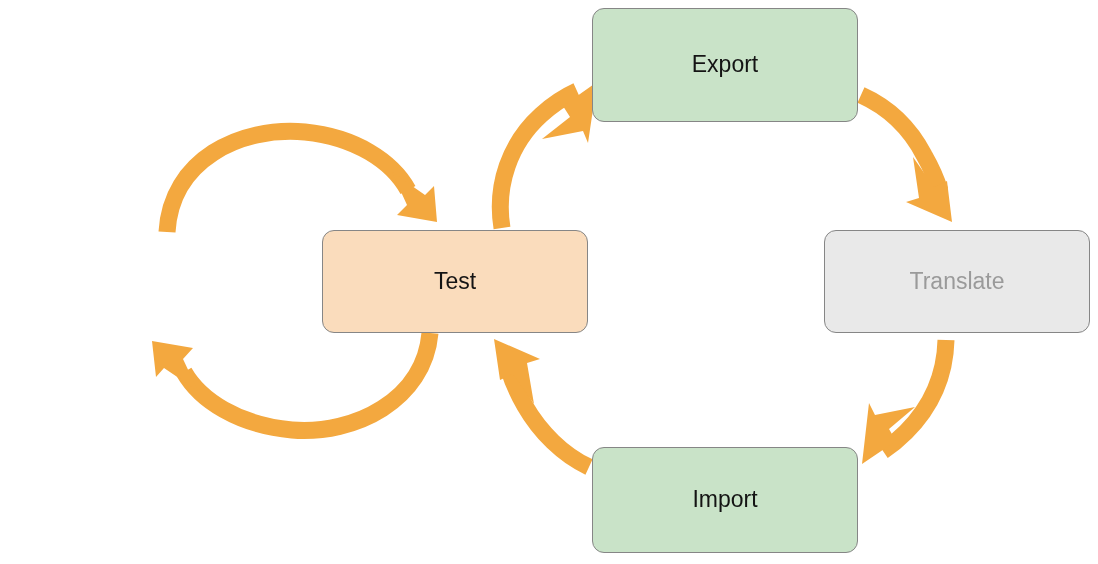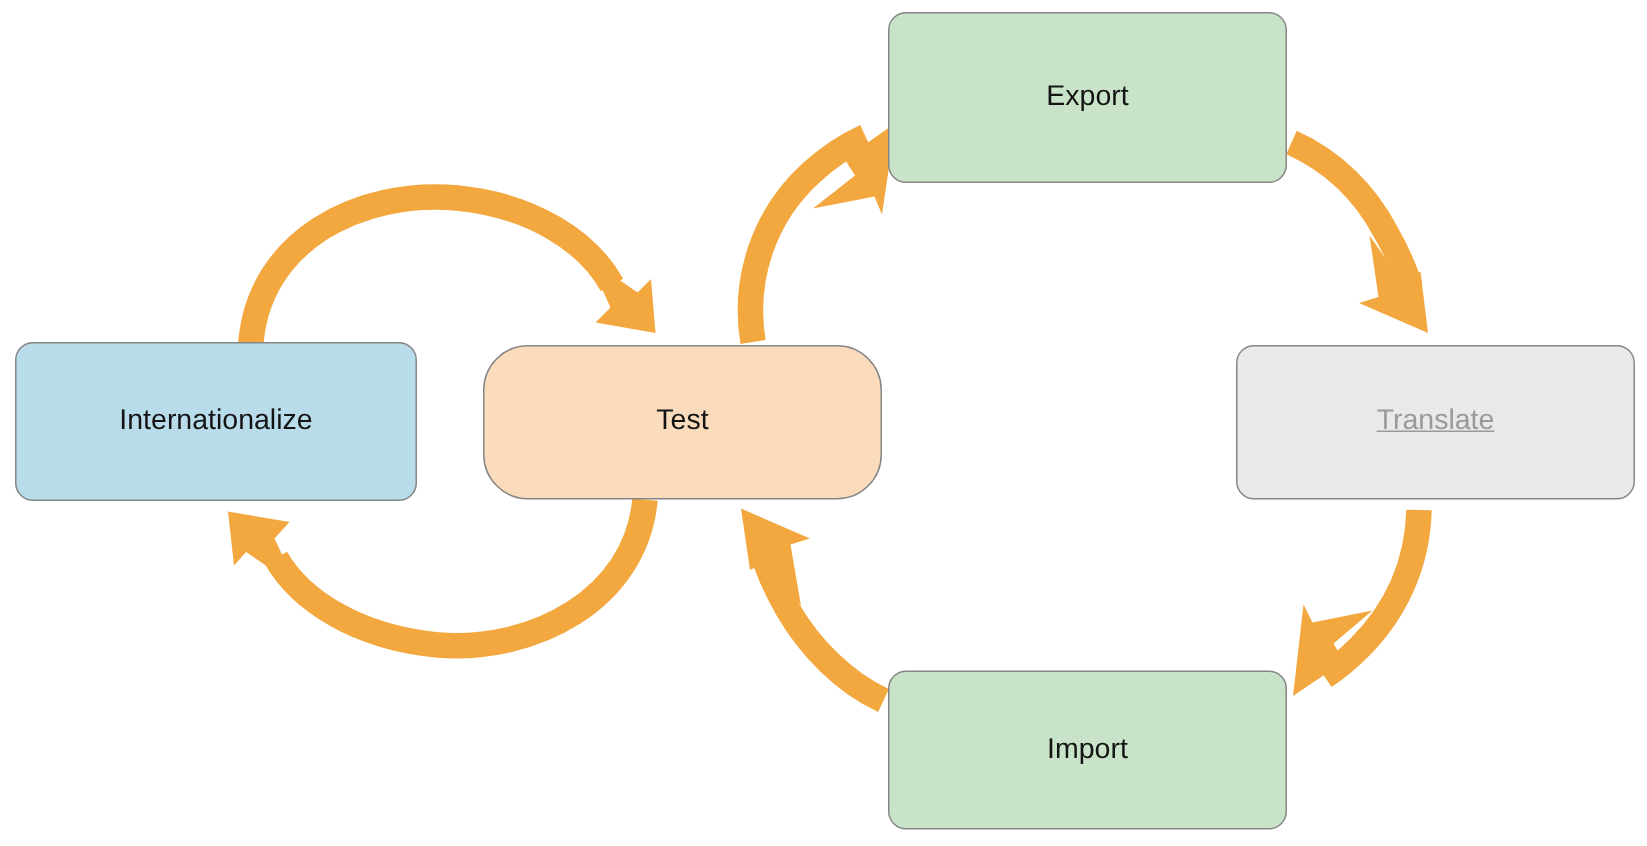--- a/index.html
+++ b/index.html
@@ -27,50 +27,48 @@
     pointer-events: none;
   }
   .node {
     position: absolute;
     box-sizing: border-box;
     border: 1px solid #868686;
     border-radius: 12px;
     display: flex;
     align-items: center;
     justify-content: center;
-    font-size: 19px;
+    font-size: 23px;
     line-height: 1.2;
     color: #141414;
     text-align: center;
     user-select: none;
   }
   .node-label {
     display: block;
     padding: 0 8px;
   }
 
   
   #node-internationalize {
     left: 10px;  top: 228px;  width: 268px;  height: 106px;
     background: #b9dcea;
   }
   #node-test {
     left: 322px; top: 230px;  width: 266px;  height: 103px;
     background: #fadcbc;
-    border-radius: 30px;
   }
   #node-export {
     left: 592px; top: 8px;    width: 266px;  height: 114px;
     background: #c9e3c8;
   }
   #node-translate {
     left: 824px; top: 230px;  width: 266px;  height: 103px;
     background: #e9e9e9;
     color: #9a9a9a;
-    text-decoration: underline;
   }
   #node-import {
     left: 592px; top: 447px;  width: 266px;  height: 106px;
     background: #c9e3c8;
     justify-content: center;
   }
 </style>
 </head>
 <body>
 
@@ -114,23 +112,20 @@
     </g>
 
     <g>
       <path d="M 589 467
                C 563 455, 540 432, 525 406
                C 517 392, 512 380, 509 370" fill="none" stroke="#f3a83f" stroke-width="17" stroke-linecap="butt"></path>
       <path d="M 494 339 L 500 380 L 513 374 L 534 404 L 527 363 L 540 359 Z" fill="#f3a83f"></path>
     </g>
   </svg>
 
-  <div class="node" id="node-internationalize">
-    <span class="node-label">Internationalize</span>
-  </div>
 
   <div class="node" id="node-test">
     <span class="node-label">Test</span>
   </div>
 
   <div class="node" id="node-export">
     <span class="node-label">Export</span>
   </div>
 
   <div class="node" id="node-translate">

